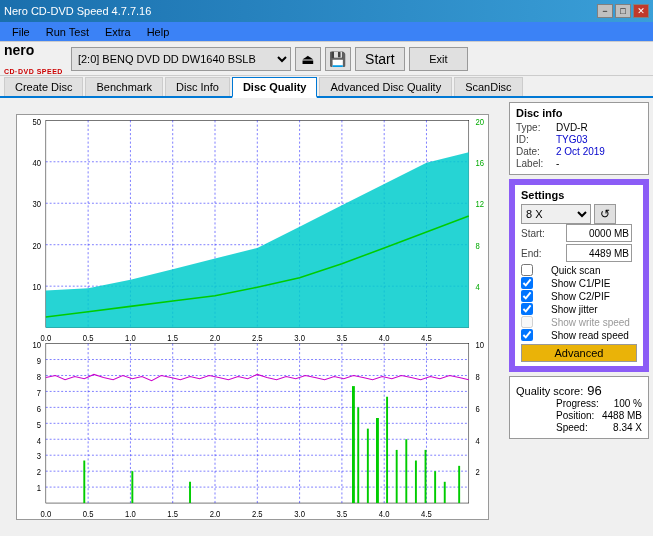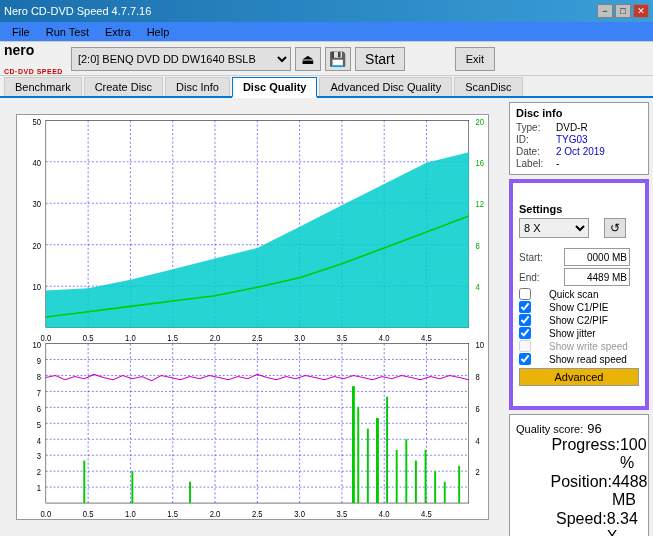--- a/index.html
+++ b/index.html
@@ -132,33 +132,33 @@
       margin-bottom: 1px;
     }
     .info-label { color: #444; min-width: 36px; }
     .info-value { color: #000; font-weight: normal; }
     .info-value.blue { color: #0000cc; }
     .info-value.date { color: #0000cc; }
 
     
     .settings-box {
       background: white;
-      border: 4px solid #8b5cf6;
-      padding: 20px 6px;
+      border: 6px solid #8b5cf6;
+      padding: 4px 6px;
     }
     .settings-title {
       font-weight: bold;
       font-size: 11px;
       margin-bottom: 3px;
     }
     .settings-row {
       display: flex;
       align-items: center;
-      gap: 15px;
-      margin-bottom: 10px;
+      gap: 3px;
+      margin-bottom: 0;
     }
     .speed-select {
       width: 70px;
       height: 20px;
       font-size: 11px;
       border: 1px solid #999;
     }
     .mb-input {
       width: 66px;
       height: 18px;
@@ -210,22 +210,22 @@
     .quality-value { color: #000; font-weight: normal; font-size: 13px; }
 
     
     .progress-area {
       background: white;
       border: 1px solid #999;
       padding: 4px 6px;
     }
     .progress-row {
       display: flex;
-      justify-content: center;
-      font-size: 16px;
+      justify-content: space-between;
+      font-size: 10px;
       margin-bottom: 1px;
       padding-left: 40px;
     }
 
     
     .nero-logo {
       display: flex;
       flex-direction: column;
       line-height: 1;
       margin-right: 4px;
@@ -276,26 +276,26 @@
   <div class="nero-logo">
     <span class="nero-top">nero</span>
     <span class="nero-bottom">CD·DVD SPEED</span>
   </div>
   <select class="toolbar-icon-btn" style="width:220px; height:24px; font-size:11px; border:1px solid #999; padding:0 2px;">
     <option>[2:0]  BENQ DVD DD DW1640 BSLB</option>
   </select>
   <div class="toolbar-icon-btn" title="Eject">⏏</div>
   <div class="toolbar-icon-btn" title="Save">💾</div>
   <button class="toolbar-icon-btn" style="width:50px; height:24px; font-size:14px;">Start</button>
-  <button class="toolbar-icon-btn" style="width:40px; height:24px; font-size:11px;margin-left:46px;">Exit</button>
+  <button class="toolbar-icon-btn" style="width:59px; height:24px; font-size:11px;">Exit</button>
 </div>
 
 <div id="tabs">
+  <div class="tab">Create Disc</div>
   <div class="tab">Benchmark</div>
-  <div class="tab">Create Disc</div>
   <div class="tab">Disc Info</div>
   <div class="tab active">Disc Quality</div>
   <div class="tab">Advanced Disc Quality</div>
   <div class="tab">ScanDisc</div>
 </div>
 
 <div id="main">
 
   <div id="chart-area">
     <svg width="100%" height="100%" viewBox="0 0 490 380" preserveAspectRatio="none">

